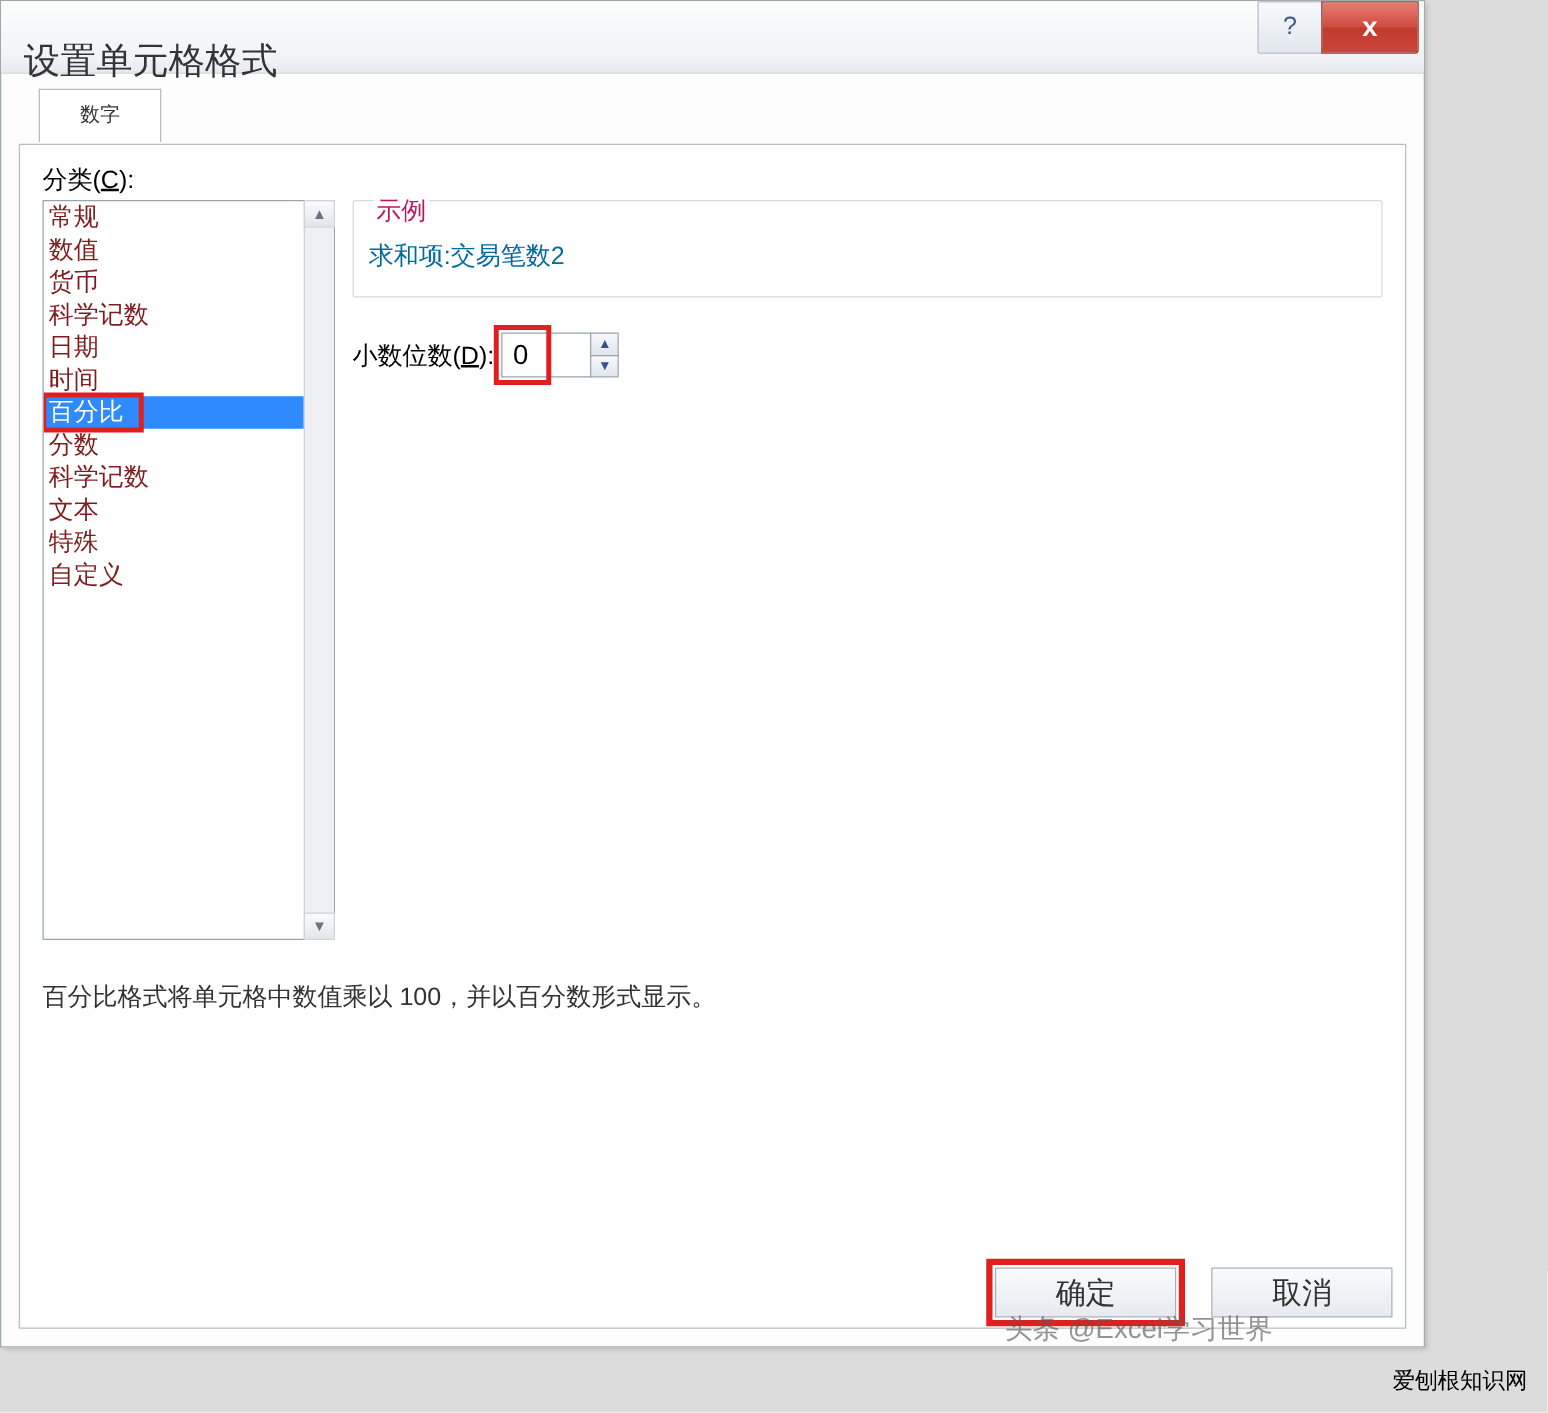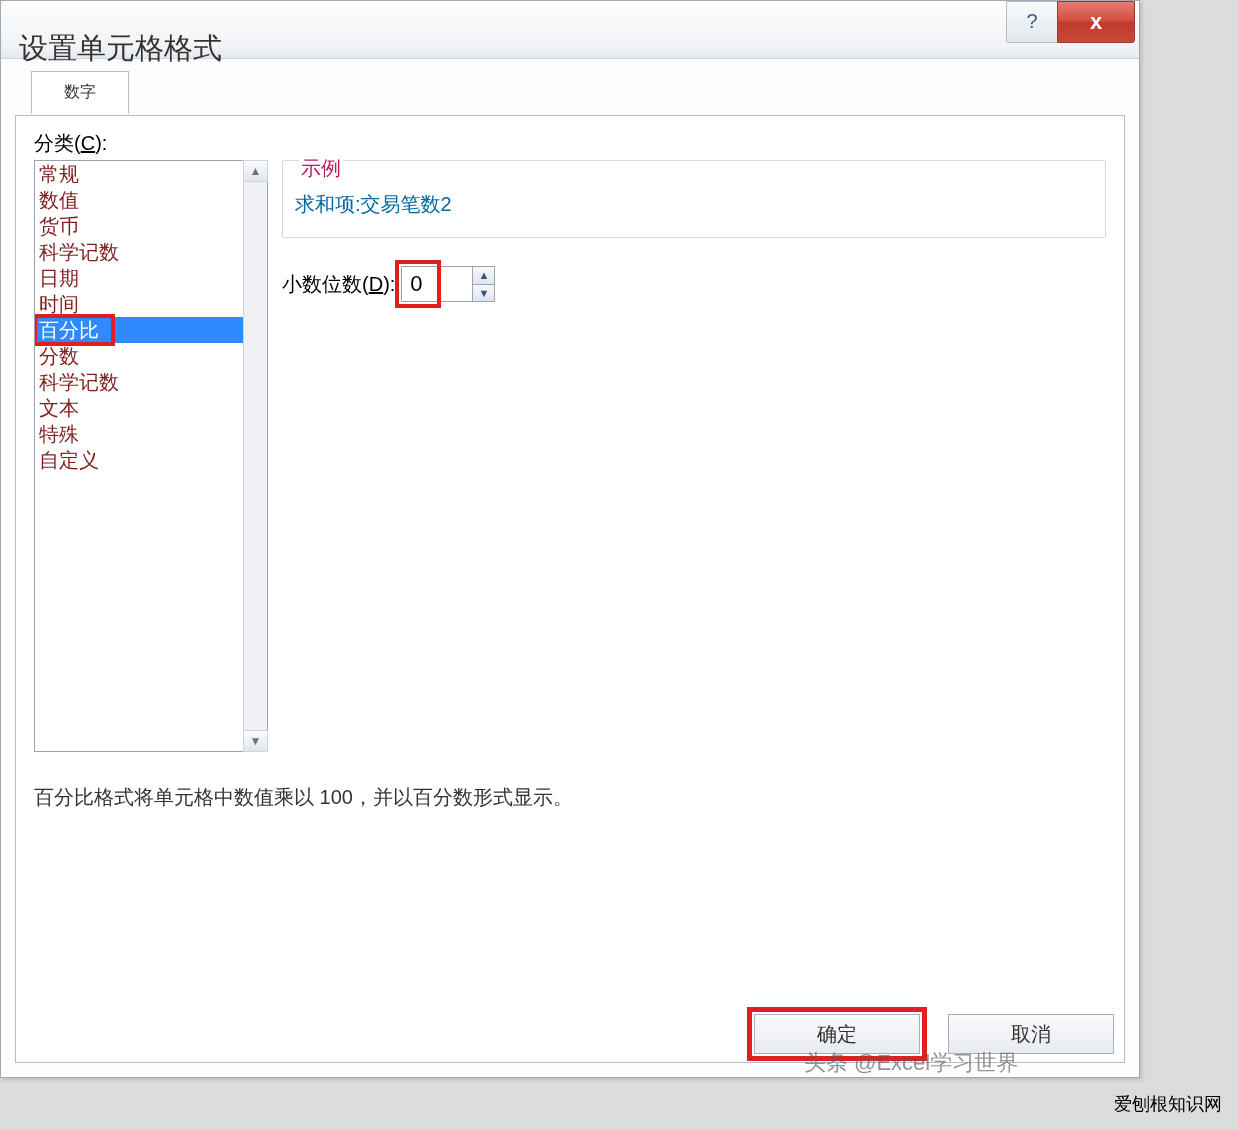--- a/index.html
+++ b/index.html
@@ -117,24 +117,24 @@
   .spinner-btns { display:flex; flex-direction:column; height:36px; width:22px; }
   .spinbtn { flex:1; border:1px solid #9aa3ae; margin-left:-1px; display:flex; align-items:center; justify-content:center; background:linear-gradient(#f6f8fb,#e1e6ed); font-size:11px; color:#35548a; }
   .spinbtn + .spinbtn { margin-top:-1px; }
   .spinner-highlight { position:absolute; left:-6px; top:-6px; width: 46px; height: 48px; border:4px solid #e02020; pointer-events:none; }
   .desc { position:absolute; left:18px; top: 668px; font-size:20px; color:#333; }
   .footer {
     position:absolute; right: 10px; bottom: 8px;
     display:flex; gap:28px; align-items:center;
   }
   .btn {
-    width:166px; height:40px; border:1px solid #a9afb8;
+    width:145px; height:40px; border:1px solid #a9afb8;
     background:linear-gradient(#fafbfd,#e7eaef);
     display:flex; align-items:center; justify-content:center;
-    font-size:20px; color:#333; position:relative;
+    font-size:24px; color:#333; position:relative;
   }
   .ok-highlight { position:absolute; left:-8px; top:-8px; right:-8px; bottom:-8px; border:5px solid #e02020; pointer-events:none; }
   .watermark1 {
     position:absolute; left: 804px; bottom: 52px; font-size:22px; color:rgba(90,90,90,0.65);
     pointer-events:none; white-space:nowrap;
   }
   .watermark2 {
     position:absolute; right: 16px; bottom: 14px; font-size:18px; color:#000000;
     pointer-events:none;
   }

